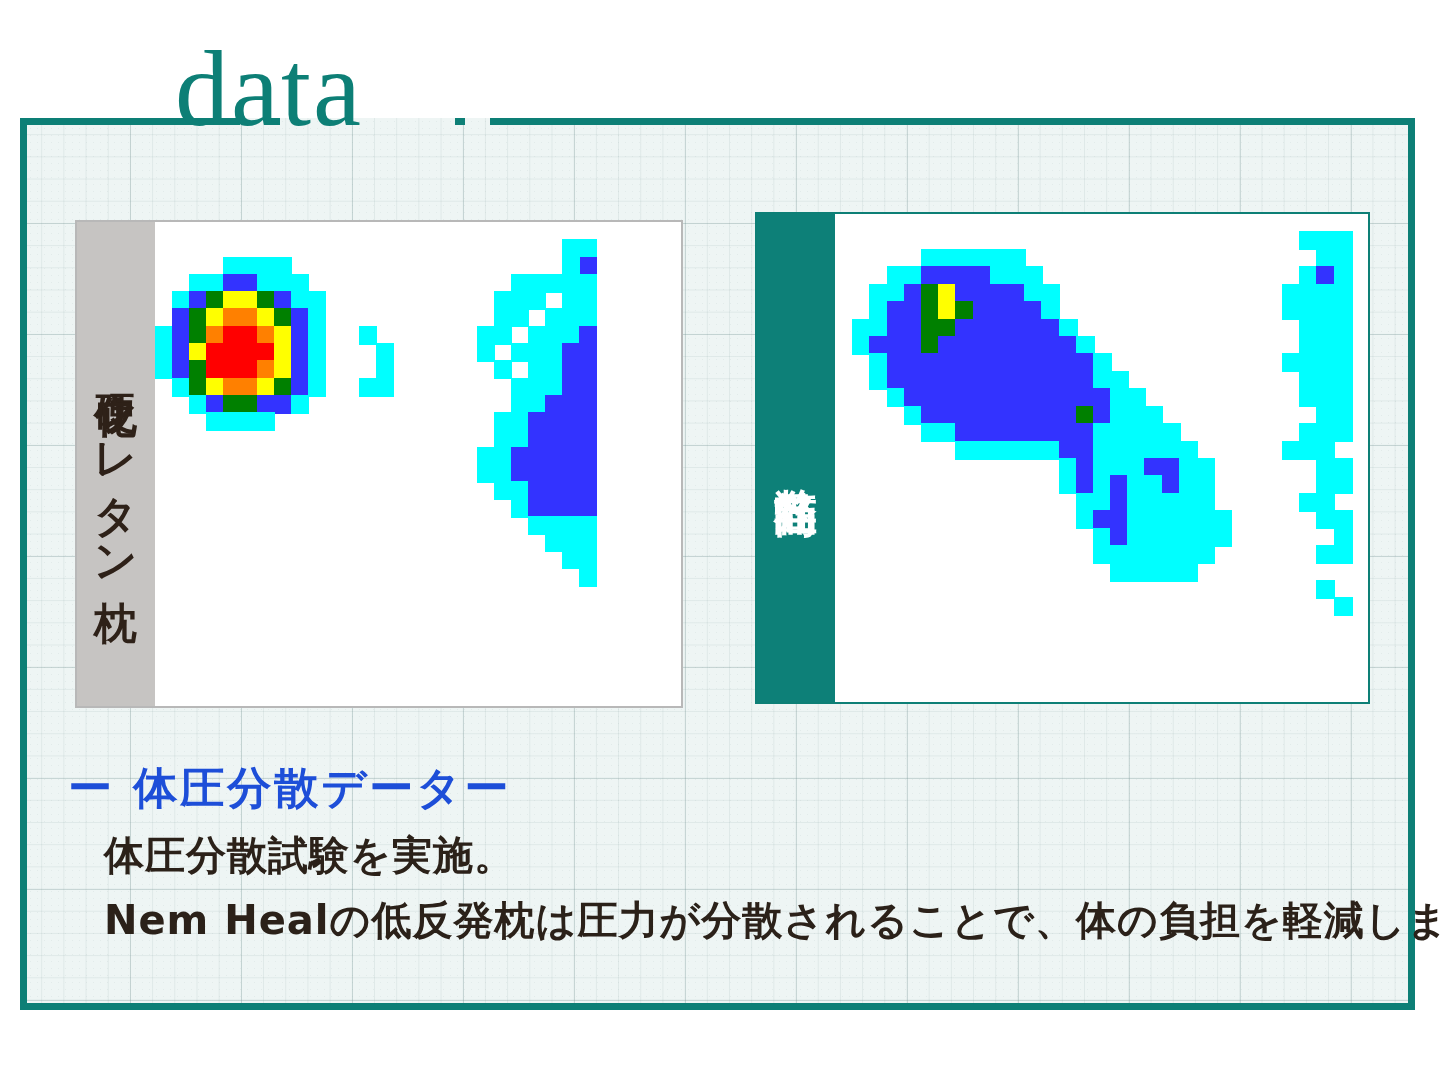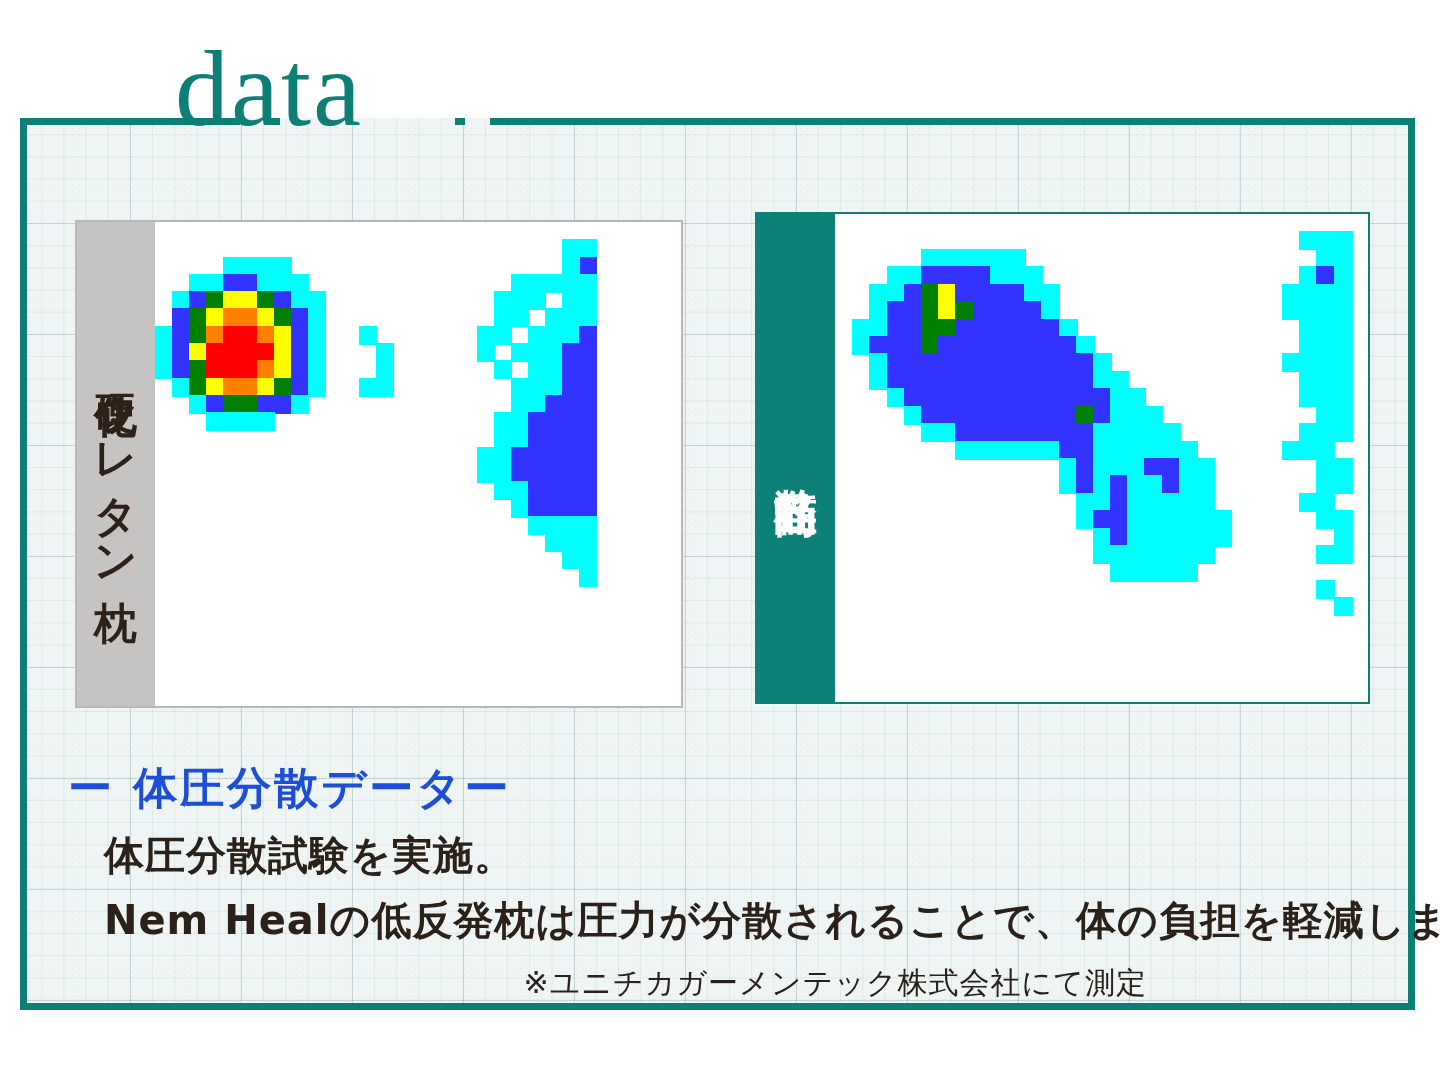--- a/index.html
+++ b/index.html
@@ -563,15 +563,14 @@
         <div class="px" style="left: 481.419px; top: 366px; width: 19px; height: 19px; background: rgb(0, 255, 255);"></div>
         <div class="px" style="left: 498.613px; top: 383.429px; width: 19px; height: 19px; background: rgb(0, 255, 255);"></div>
       </div>
   </div>
 
   <div class="sec-head">ー 体圧分散データー</div>
 
   <div class="body-line body-1">体圧分散試験を実施。</div>
   <div class="body-line body-2">Nem Healの低反発枕は圧力が分散されることで、体の負担を軽減します。</div>
 
-  <div class="footnote">※ユニチカガーメンテック株式会社にて測定</div>
 
 </div>
 
 </body></html>

